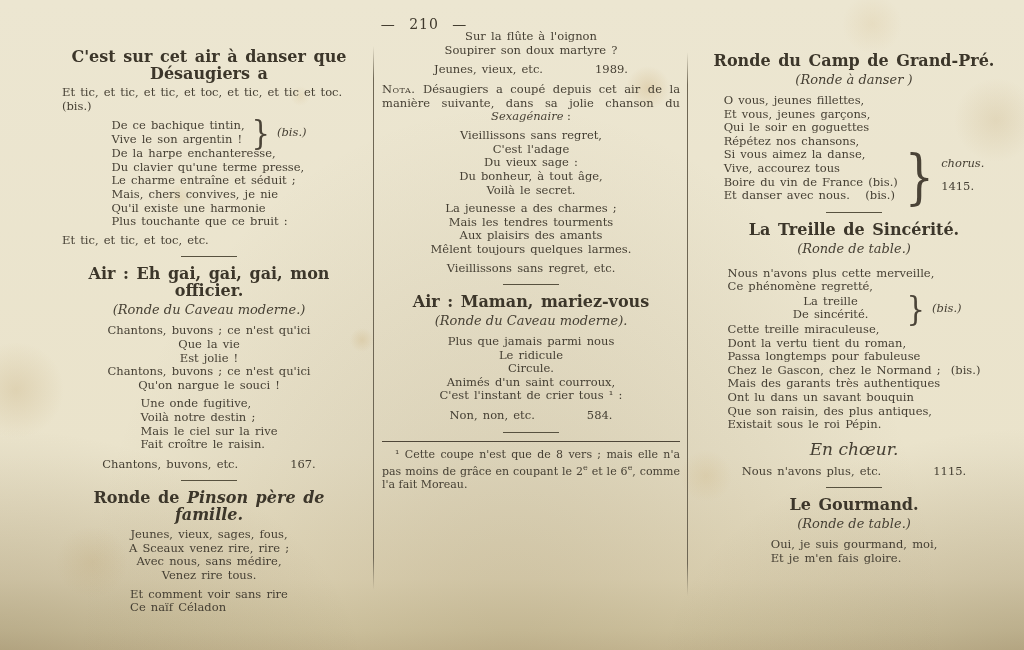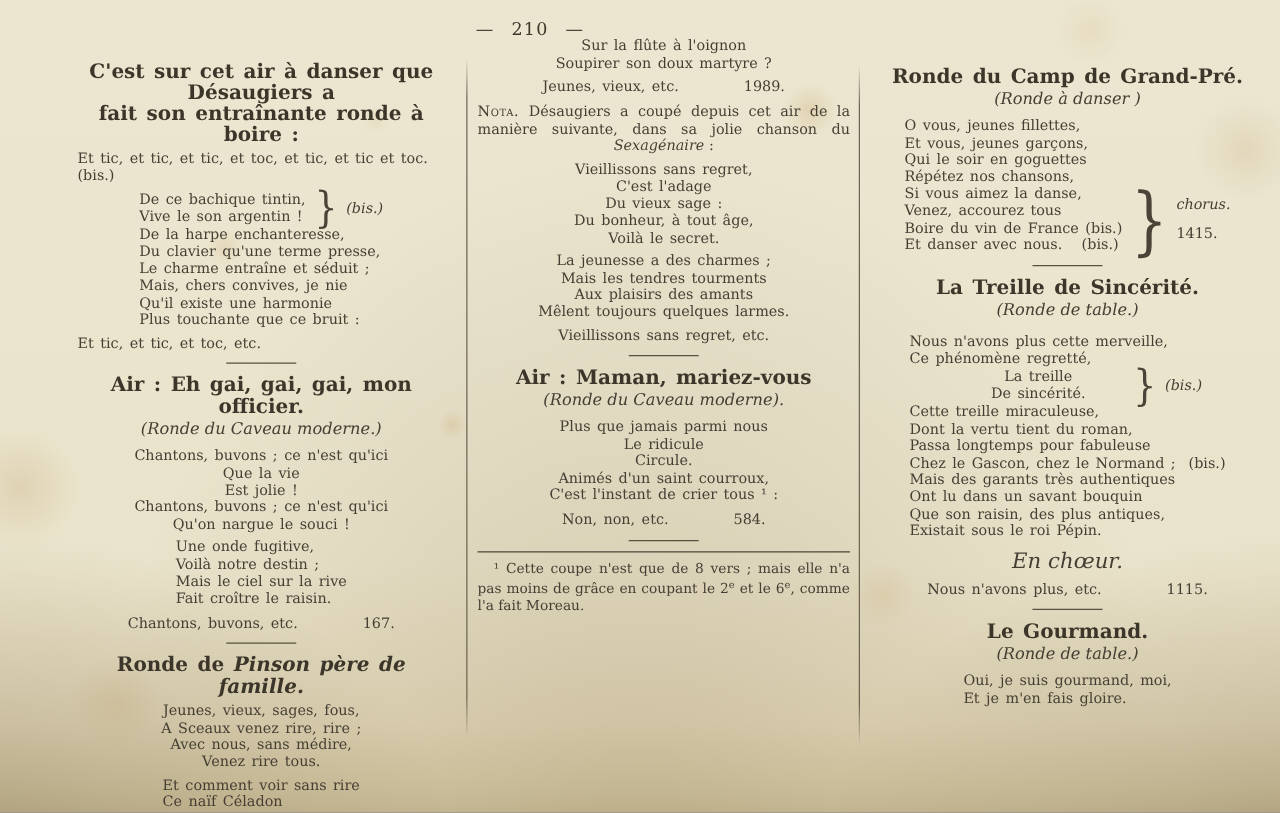--- a/index.html
+++ b/index.html
@@ -69,21 +69,20 @@
 
 <div class="page">
 
   <div class="pagenum">— 210 —</div>
   <div class="divider d1"></div>
   <div class="divider d2"></div>
 
   <div class="col col-left">
     <div class="h1">
       <div>C'est sur cet air à danser que Désaugiers a</div>
-      <div>fait son entraînante ronde à boire :</div>
     </div>
     <div class="verse fullline">Et tic, et tic, et tic, et toc, et tic, et tic et toc. (bis.)</div>
     <div class="stanza blockleft verse">
       <div class="bracegroup">
         <div>
             <div class="vline">De ce bachique tintin,</div>
             <div class="vline">Vive le son argentin !</div>
           </div>
         <span class="brace b2">}</span>
         <span class="bis">(bis.)</span>
@@ -190,21 +189,21 @@
     <div class="stanza blockleft verse">
       <div>
           <div class="vline">O vous, jeunes fillettes,</div>
           <div class="vline">Et vous, jeunes garçons,</div>
           <div class="vline">Qui le soir en goguettes</div>
           <div class="vline">Répétez nos chansons,</div>
         </div>
       <div class="bracegroup">
         <div>
             <div class="vline">Si vous aimez la danse,</div>
-            <div class="vline">Venez, accourez tous</div>
+            <div class="vline">Vive, accourez tous</div>
             <div class="vline">Boire du vin de France (bis.)</div>
             <div class="vline">Et danser avec nous.&nbsp;&nbsp;&nbsp;(bis.)</div>
           </div>
         <span class="brace b4">}</span>
         <div class="chorus-col">
           <span class="chorus">chorus.</span>
           <span class="songnum">1415.</span>
         </div>
       </div>
     </div>

